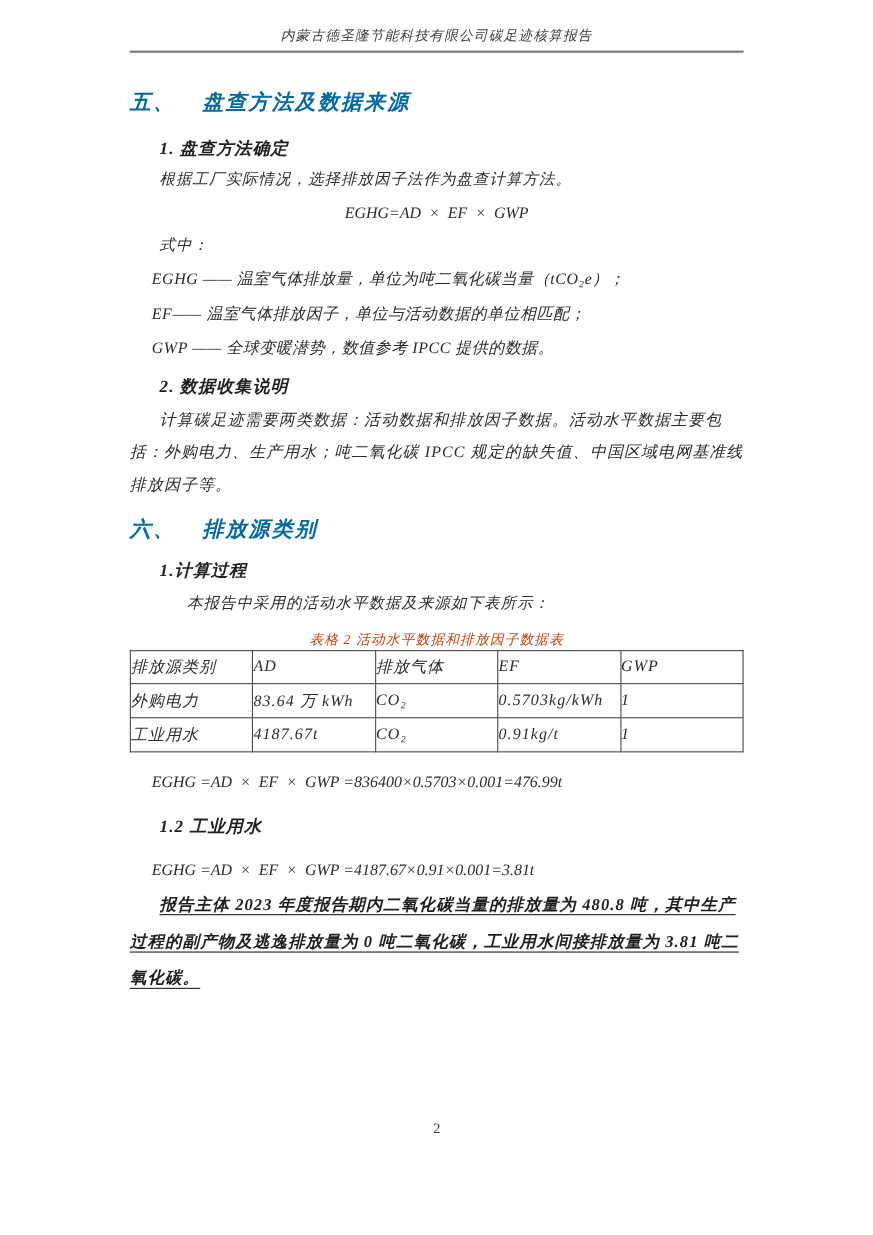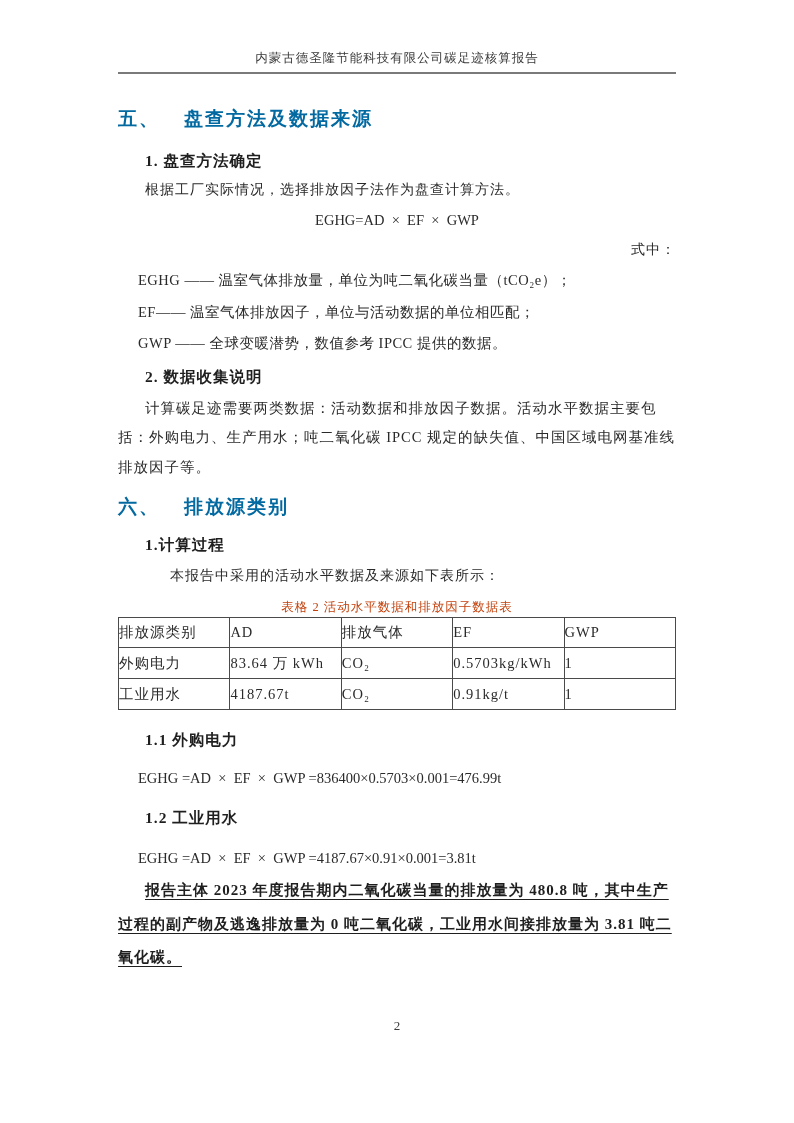--- a/index.html
+++ b/index.html
@@ -6,21 +6,21 @@
   html,body { background:#ffffff; }
   .page {
     position:relative;
     width:794px; height:1123px;
     margin:0 auto;
     background:#ffffff;
     font-family:"Liberation Serif","DejaVu Serif",serif;
     color:#2a2a2a;
     overflow:hidden;
   }
-  .content { padding:50px 118px 0 118px; }
+  .content { padding:24px 118px 0 118px;font-style:italic; }
 
   .doc-header {
     text-align:center;
     font-size:12.5px;
     line-height:17px;
     padding-bottom:5px;
     border-bottom:2.5px solid #7a7a7a;
     color:#3a3a3a;
     letter-spacing:1px;
   }
@@ -59,21 +59,21 @@
     white-space:pre-wrap;
   }
 
   .defs p {
     font-size:14.5px;
     line-height:31.5px;
     letter-spacing:0.5px;
     white-space:pre-wrap;
     margin-left:20px;
   }
-  p.shizhong { margin-left:27px; line-height:30px; margin-top:0;text-align:right; }
+  p.shizhong { margin-left:27px; line-height:30px; margin-top:0; }
 
   p.para-multi {
     font-size:14.5px;
     line-height:29.5px;
     letter-spacing:1px;
     text-indent:27px;
   }
 
   .table-caption {
     margin-top:8px;
@@ -194,21 +194,20 @@
         <tr class="data-row">
           <td>工业用水</td>
           <td>4187.67t</td>
           <td>CO₂</td>
           <td>0.91kg/t</td>
           <td>1</td>
         </tr>
       </tbody>
     </table>
 
-    <div class="sub-heading mt20">1.1 外购电力</div>
     <p class="calc-formula">EGHG =AD  ×  EF  ×  GWP =836400×0.5703×0.001=476.99t</p>
 
     <div class="sub-heading mt15">1.2 工业用水</div>
     <p class="calc-formula mt14">EGHG =AD  ×  EF  ×  GWP =4187.67×0.91×0.001=3.81t</p>
 
     <p class="conclusion">报告主体 2023 年度报告期内二氧化碳当量的排放量为 480.8 吨，其中生产过程的副产物及逃逸排放量为 0 吨二氧化碳，工业用水间接排放量为 3.81 吨二氧化碳。</p>
 
   </div>
 
   <div class="page-footer">2</div>

